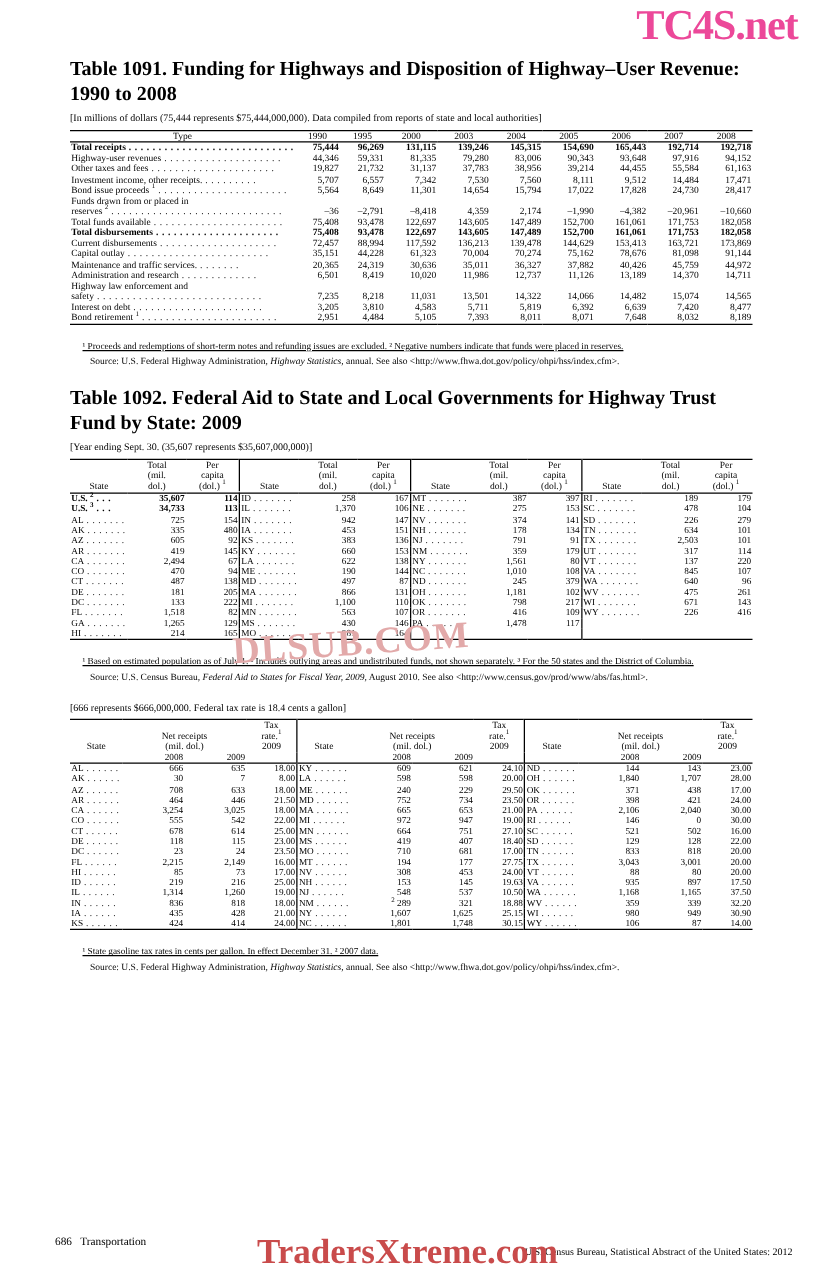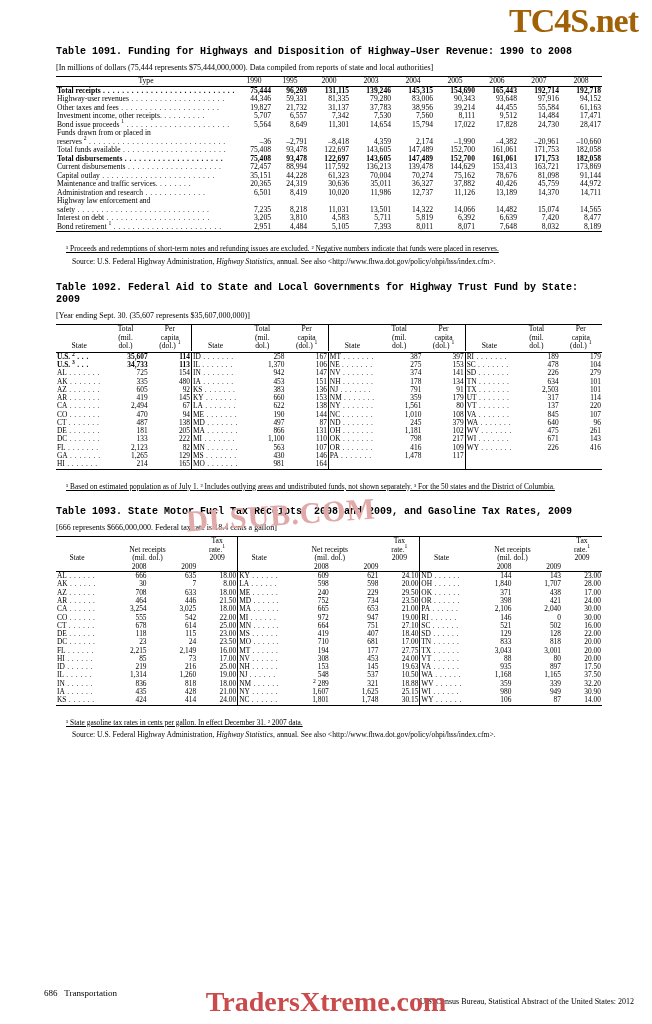--- a/index.html
+++ b/index.html
@@ -1,22 +1,22 @@
 <!DOCTYPE html>
 <html><head>
 <meta charset="utf-8">
 <style>
   html,body{margin:0;padding:0;}
   body{width:652px;height:1024px;background:#ffffff;font-family:"Liberation Serif",serif;color:#000;position:relative;overflow:hidden;}
   .page{position:relative;width:652px;height:1024px;}
-  .wm-top{position:absolute;top:2px;right:14px;font-family:"Liberation Serif",serif;font-size:34px;font-weight:bold;color:#a16207;letter-spacing:-1px;}
+  .wm-top{position:absolute;top:2px;right:14px;font-family:"Liberation Serif",serif;font-size:34px;font-weight:bold;color:#ec4899;letter-spacing:-1px;}
   .wm-mid{position:absolute;top:498px;left:186px;font-family:"Liberation Serif",serif;font-size:30px;font-weight:bold;color:#e2a9a9;letter-spacing:1px;transform:rotate(-4deg);}
   .wm-bot{position:absolute;bottom:6px;left:50%;transform:translateX(-50%);font-family:"Liberation Serif",serif;font-size:28px;font-weight:bold;color:#c94b4b;}
   .content{position:absolute;left:56px;top:46px;width:546px;}
-  h2.tabletitle{font-size:10px;font-weight:bold;margin:0 0 4px 0;line-height:1.25;font-family:Liberation Mono, monospace;}
+  h2.tabletitle{font-size:16px;font-weight:bold;margin:0 0 4px 0;line-height:1.25;font-family:Liberation Serif, serif;}
   .unitnote{font-size:8px;margin:0 0 4px 0;line-height:1.2;}
   table.data{border-collapse:collapse;width:100%;font-size:7.6px;font-family:"Liberation Serif",serif;}
   table.data th,table.data td{padding:0 1px;vertical-align:bottom;line-height:1.12;}
   .rule-top{border-top:1.2px solid #000;}
   .rule-bot{border-bottom:1.2px solid #000;}
   th.colh{text-align:center;font-weight:normal;font-size:7.6px;padding-bottom:1px;}
   td.num{text-align:right;white-space:nowrap;}
   td.lbl{text-align:left;white-space:nowrap;}
   .b{font-weight:bold;}
   .ind1{padding-left:5px;}
@@ -451,21 +451,21 @@
               <td class="num">110</td>
               <td class="lbl vsep">OK<span class="dots"> . . . . . . .</span></td>
               <td class="num">798</td>
               <td class="num">217</td>
               <td class="lbl vsep">WI<span class="dots"> . . . . . . .</span></td>
               <td class="num">671</td>
               <td class="num">143</td>
             </tr>
             <tr>
               <td class="lbl">FL<span class="dots"> . . . . . . .</span></td>
-              <td class="num">2,123</td>
+              <td class="num">1,518</td>
               <td class="num">82</td>
               <td class="lbl vsep">MN<span class="dots"> . . . . . . .</span></td>
               <td class="num">563</td>
               <td class="num">107</td>
               <td class="lbl vsep">OR<span class="dots"> . . . . . . .</span></td>
               <td class="num">416</td>
               <td class="num">109</td>
               <td class="lbl vsep">WY<span class="dots"> . . . . . . .</span></td>
               <td class="num">226</td>
               <td class="num">416</td>
@@ -495,24 +495,26 @@
               <td class="num"></td>
               <td class="num"></td>
               <td class="lbl vsep">&nbsp;</td>
               <td class="num"></td>
               <td class="num"></td>
             </tr>
           </tbody>
       </table>
 
       <div class="fn">¹ Based on estimated population as of July 1. ² Includes outlying areas and undistributed funds, not shown separately. ³ For the 50 states and the District of Columbia.</div>
+      <div class="src">
+        Source: U.S. Census Bureau, <i>Federal Aid to States for Fiscal Year, 2009</i>, August 2010. See also &lt;http://www.census.gov/prod/www/abs/fas.html&gt;.
+      </div>
     </div>
 
     <div class="sect t2">
-      <h2 class="tabletitle">Table 1093. State Motor Fuel Tax Receipts, 2008 and 2009, and Gasoline Tax Rates, 2009</h2>
       <div class="unitnote">[666 represents $666,000,000. Federal tax rate is 18.4 cents a gallon]</div>
 
       <table class="data">
         <thead>
           <tr class="rule-top">
             <th class="colh" style="width:40px;">State</th>
             <th class="colh" colspan="2" style="width:84px;">Net receipts<br>(mil. dol.)</th>
             <th class="colh" style="width:38px;">Tax<br>rate.<sup>1</sup><br>2009</th>
             <th class="colh vsep" style="width:40px;">State</th>
             <th class="colh" colspan="2" style="width:84px;">Net receipts<br>(mil. dol.)</th>

